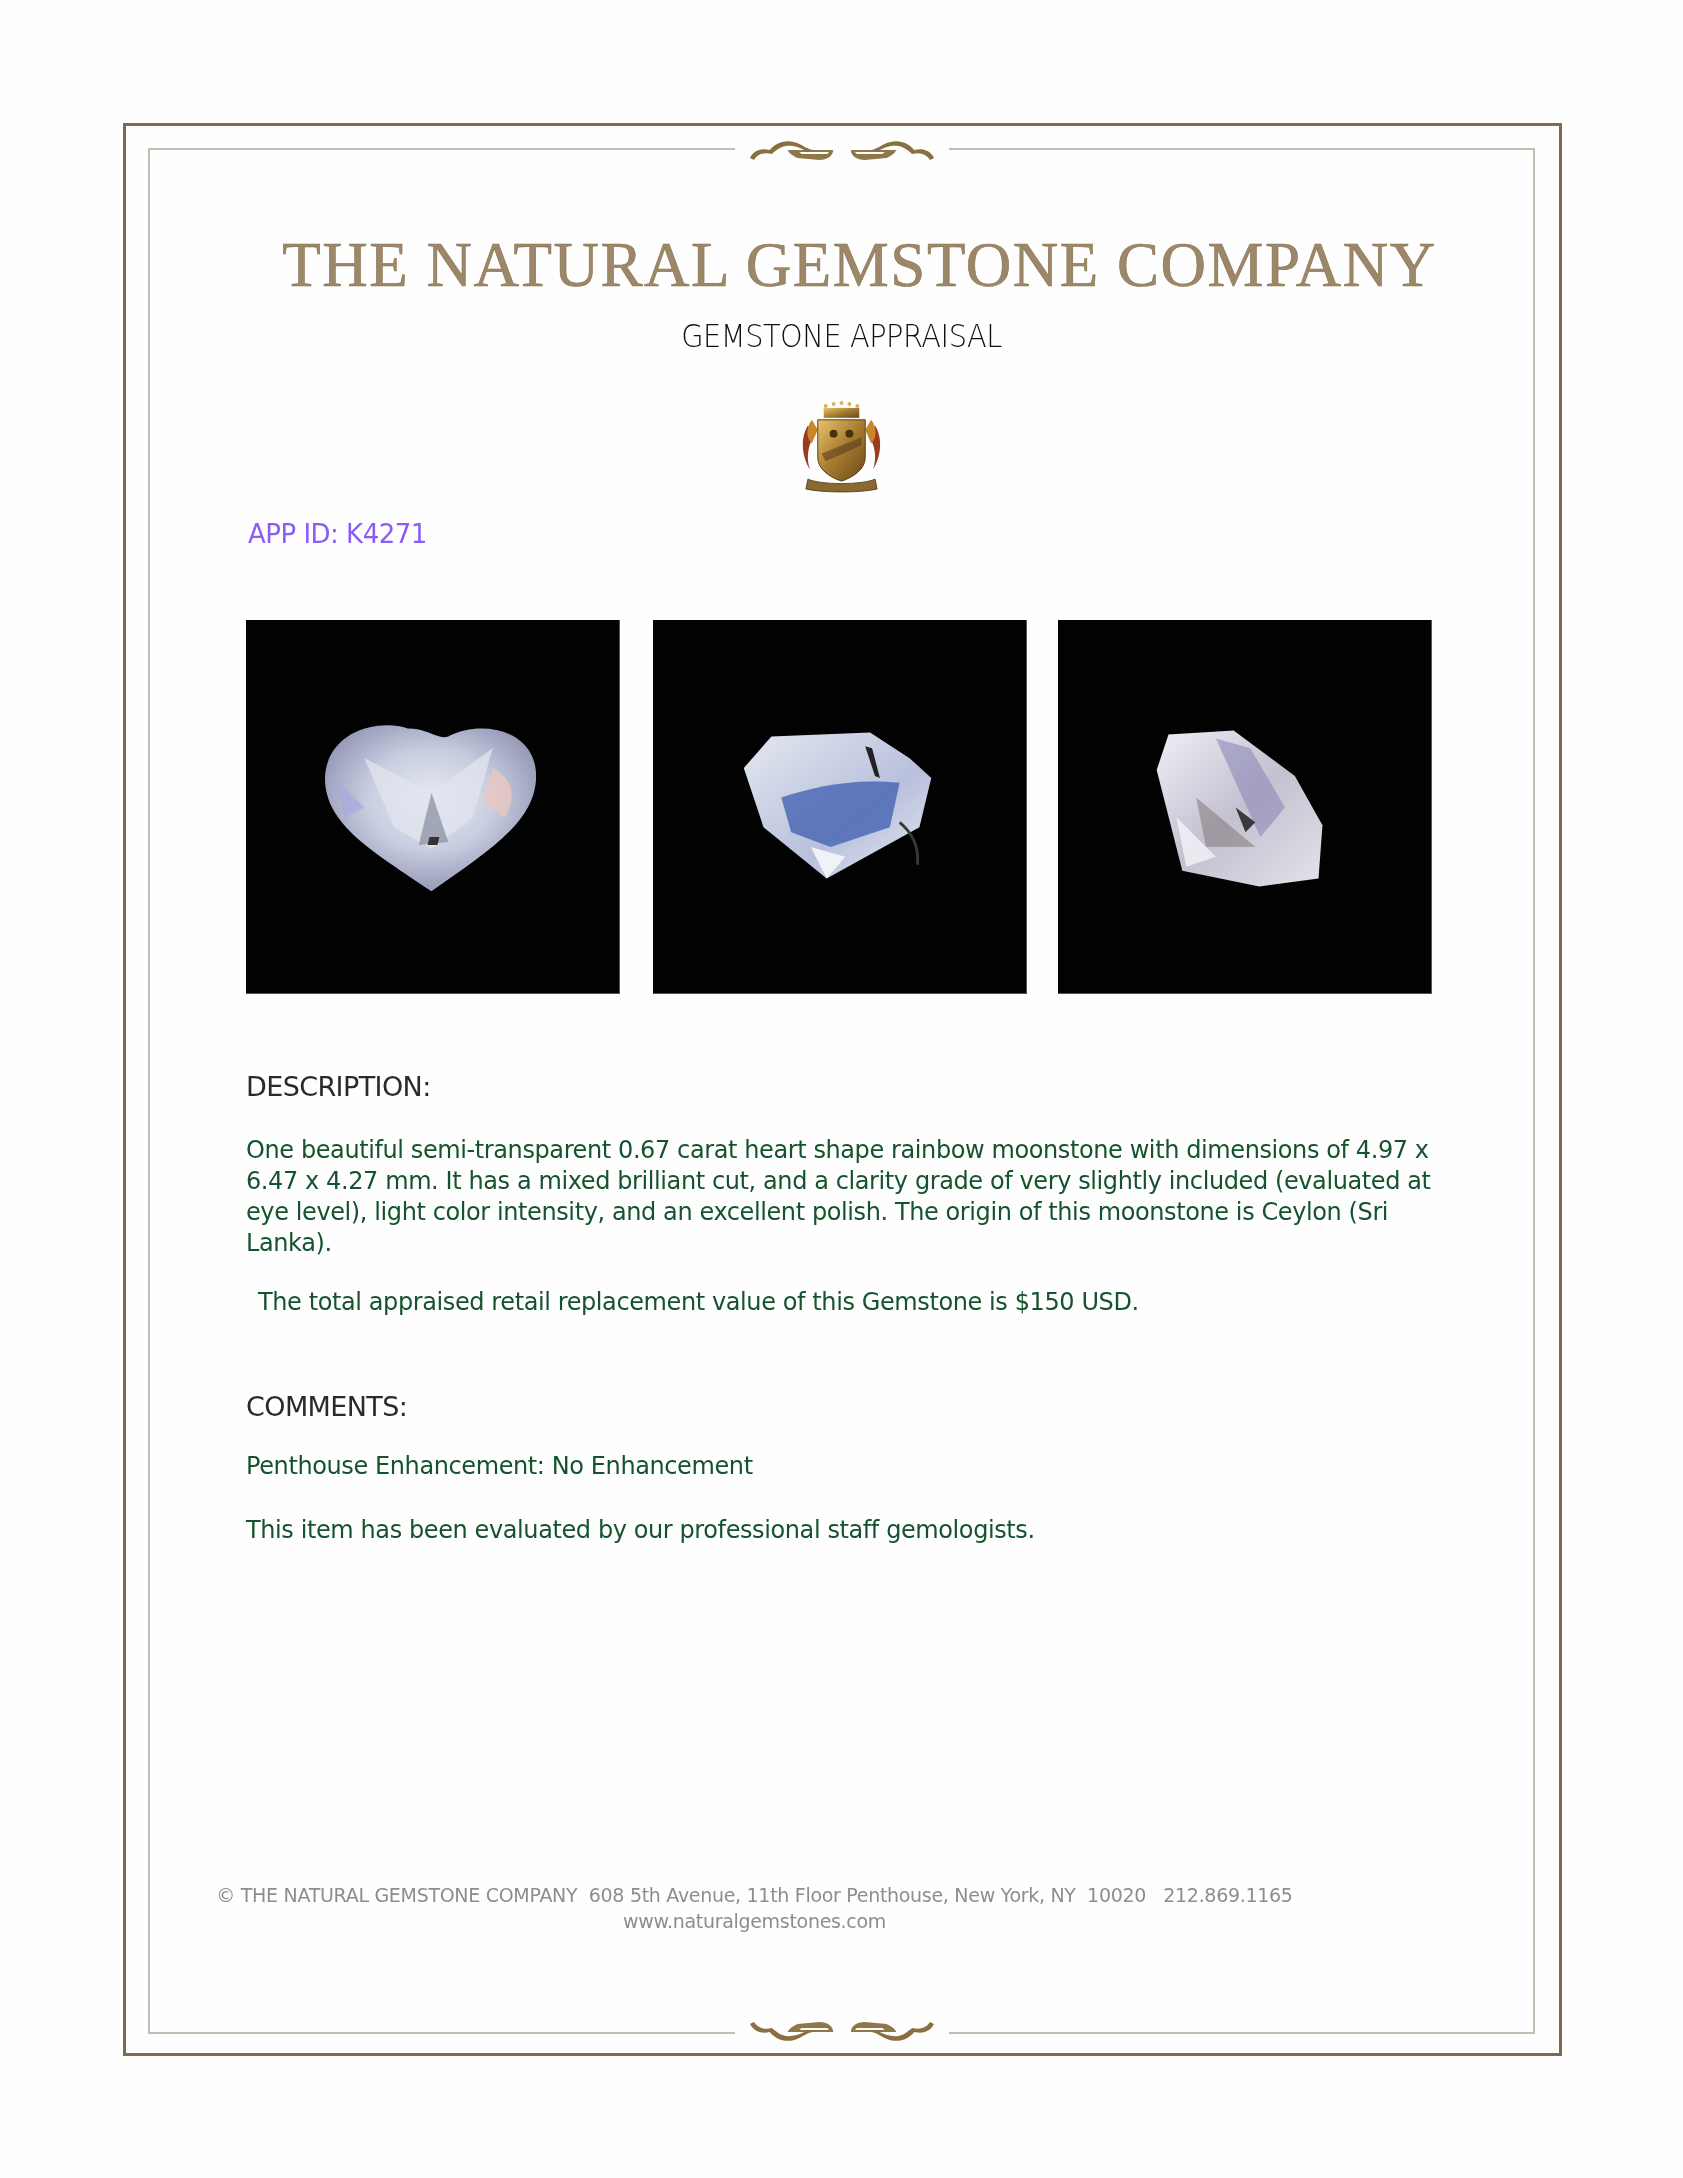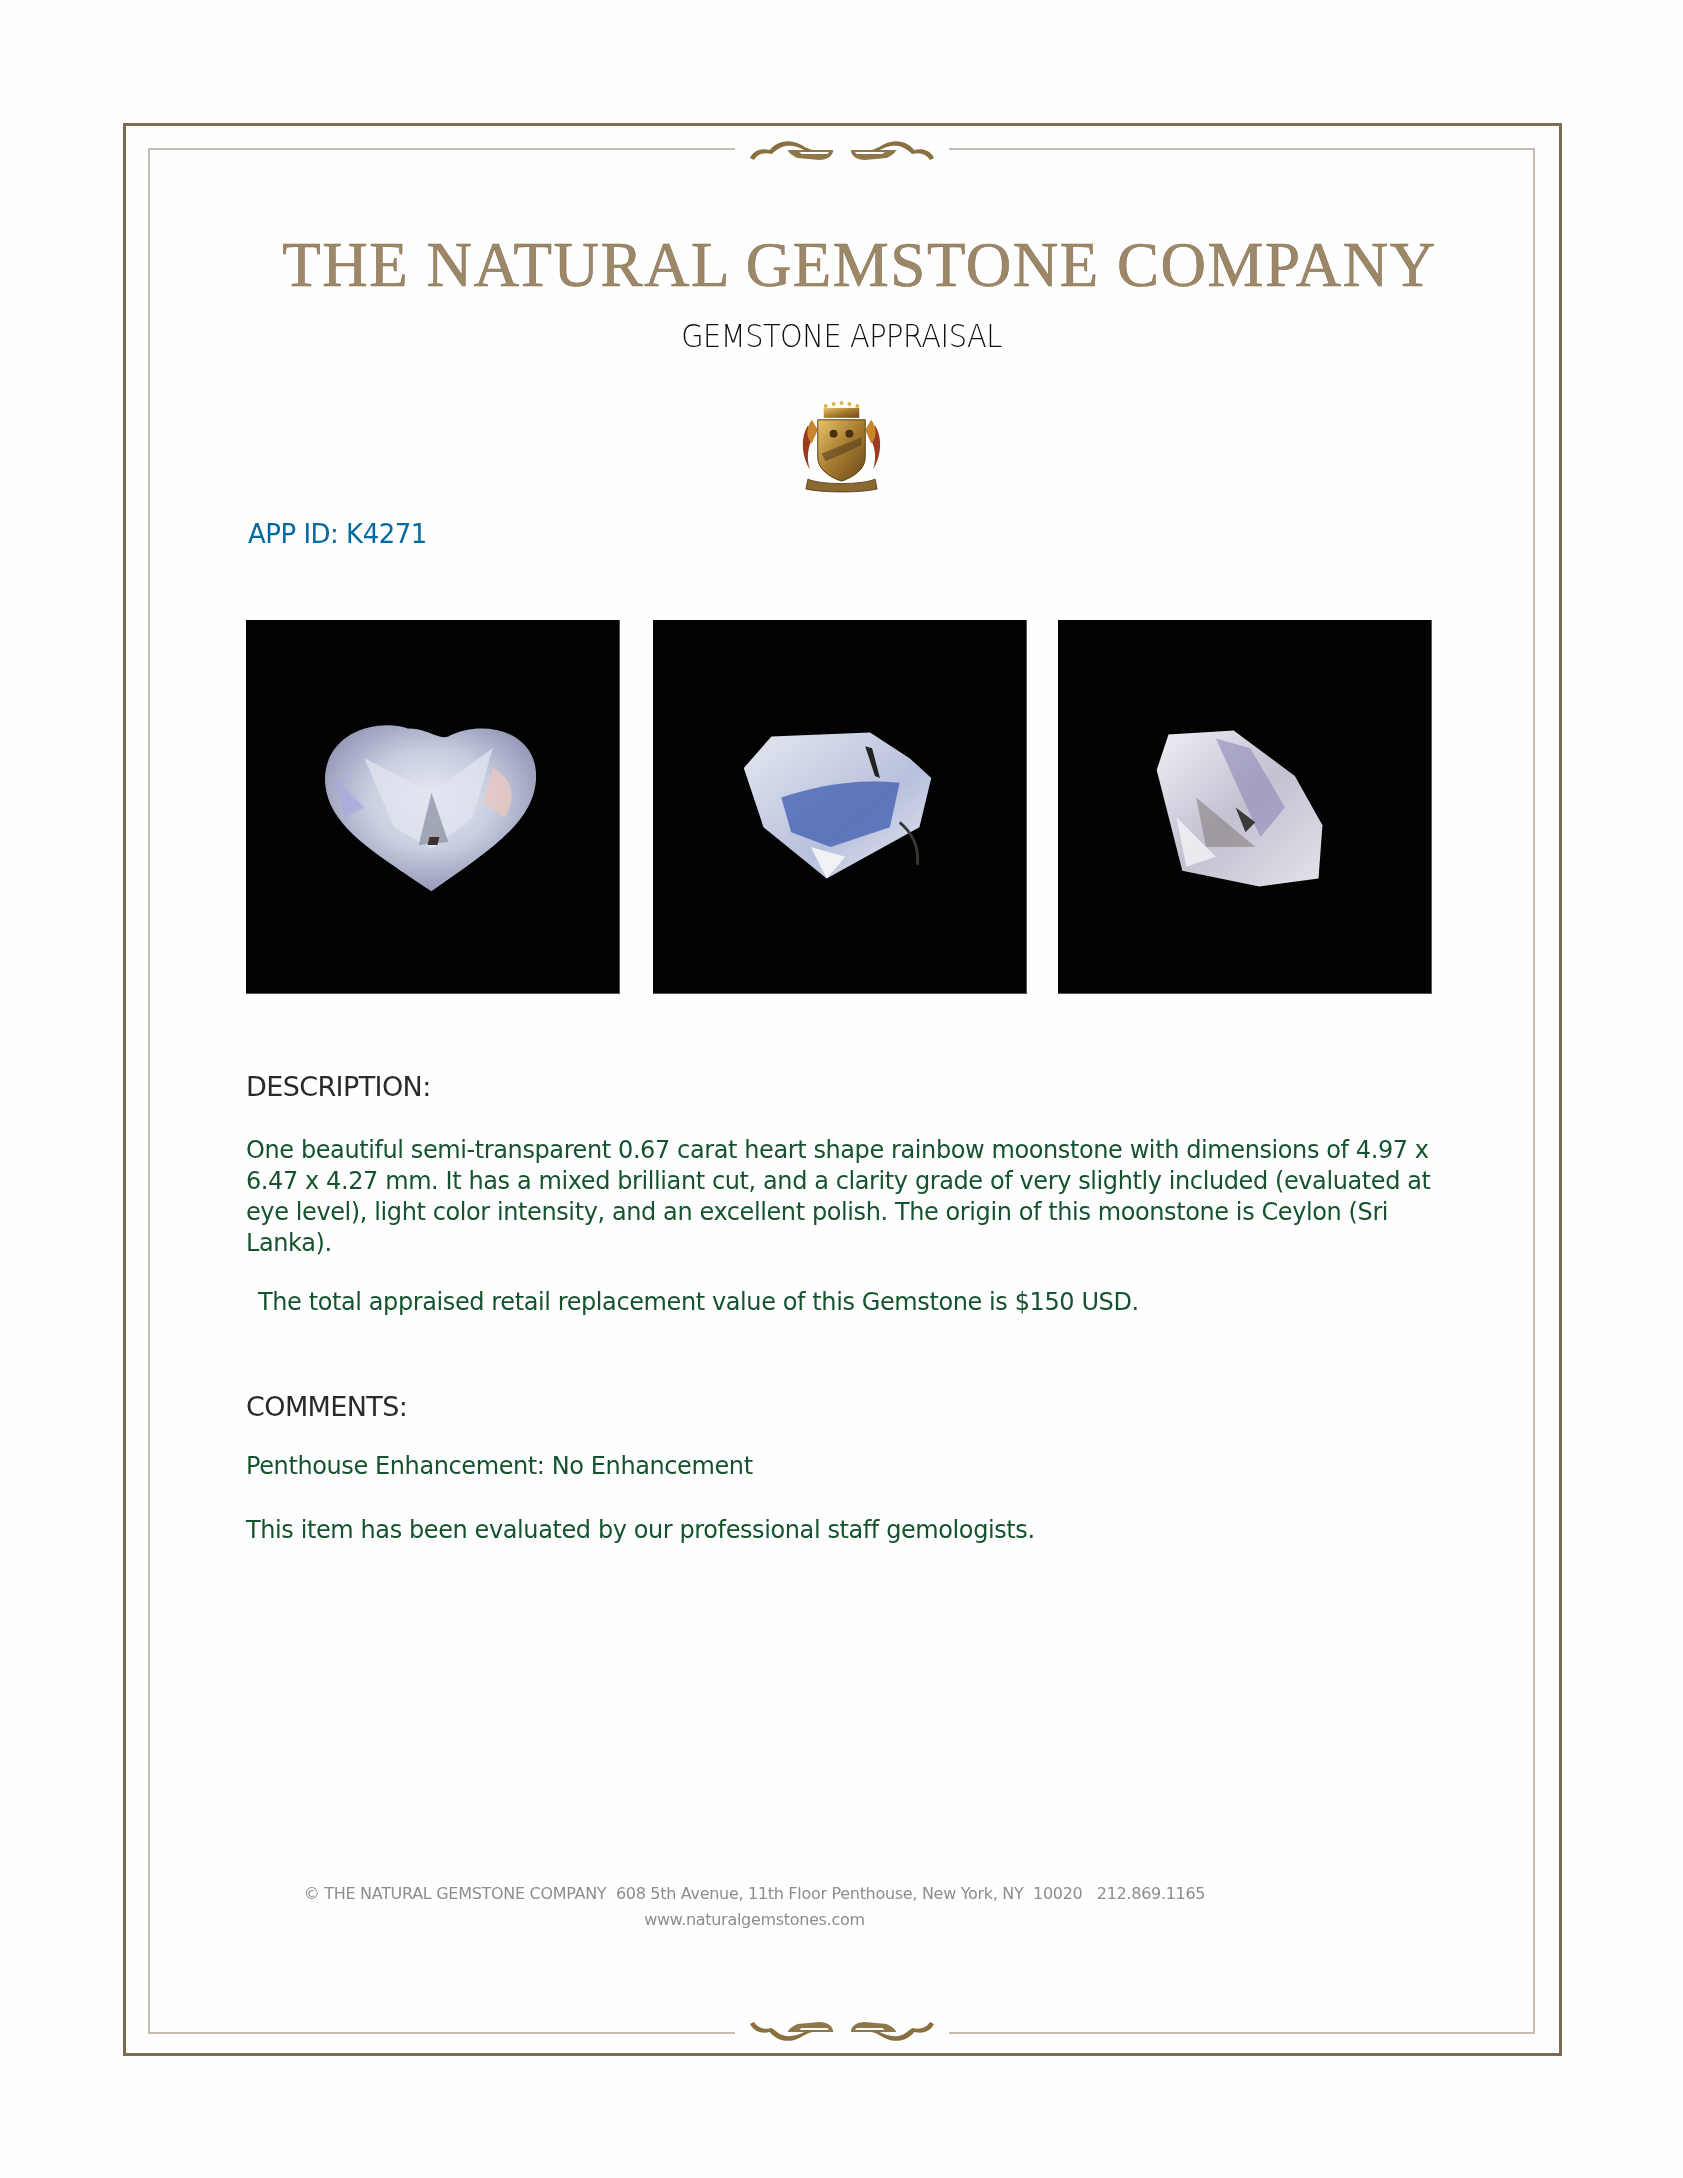--- a/index.html
+++ b/index.html
@@ -26,40 +26,40 @@
     -webkit-text-stroke: 0.6px #8a7553;
   }
   .subtitle {
     position: absolute; left: 0; width: 1683px; top: 317px; text-align: center;
     font-family: "DejaVu Sans", sans-serif; font-size: 32px; color: #111;
     letter-spacing: -0.5px; font-weight: 300; transform: scaleX(0.9);
   }
   .crest { position: absolute; left: 798px; top: 398px; width: 87px; height: 97px; }
 
   .app-id {
-    position: absolute; left: 248px; top: 519px; font-size: 26px; color: #0369a1;
+    position: absolute; left: 248px; top: 519px; font-size: 26px; color: #8b5cf6;
     letter-spacing: -0.5px;
   }
 
   .photo {
     position: absolute; top: 620px; width: 374px; height: 374px; background: #020202;
     overflow: hidden; border-right: 1px solid #555; border-bottom: 1px solid #555;
   }
   .photo svg { width: 100%; height: 100%; display: block; }
 
   .section-heading {
     position: absolute; left: 246px; font-size: 27px; color: #2a2a2a; letter-spacing: -0.6px; text-align: center;
   }
   .para {
     position: absolute; left: 246px; width: 1208px; font-size: 24px; line-height: 31px;
     color: #14532d; letter-spacing: -0.4px; word-spacing: 0px;
   }
   .footer-line {
     position: absolute; left: 0; width: 1509px; text-align: center;
-    font-size: 16px; color: #8d8d8d; letter-spacing: -0.3px; white-space: pre;
+    font-size: 19px; color: #8d8d8d; letter-spacing: -0.3px; white-space: pre;
   }
 </style>
 </head>
 <body>
 
 <div class="outer-frame"></div>
 <div class="inner-frame"></div>
 
 <div class="frame-gap" style="left:735px; top:145px; width:214px;"></div>
 <div class="frame-gap" style="left:735px; top:2030px; width:214px;"></div>

